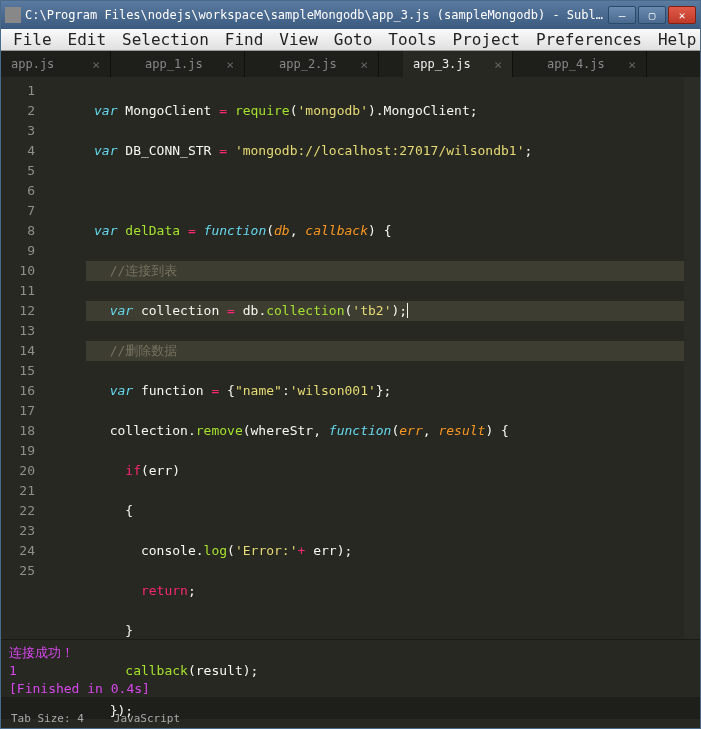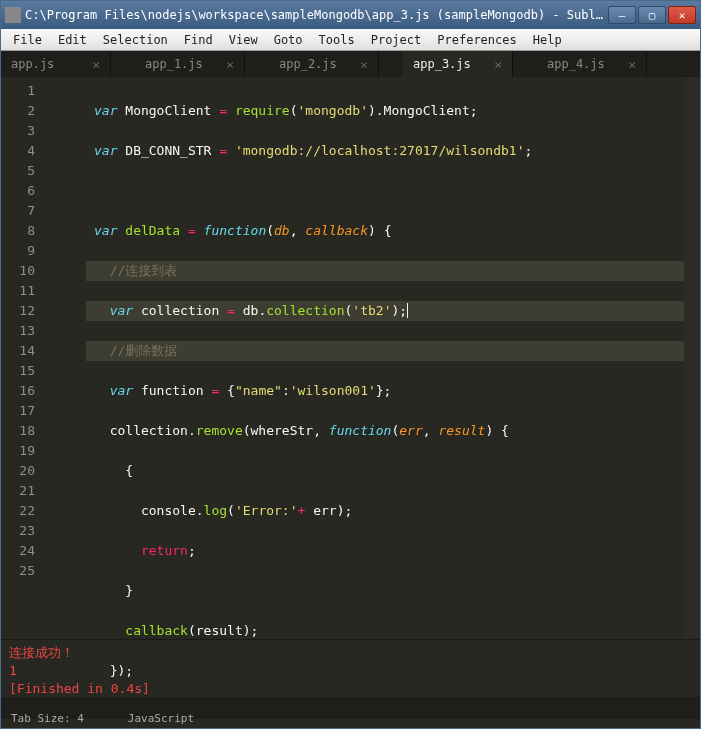--- a/index.html
+++ b/index.html
@@ -3,21 +3,21 @@
 <meta charset="utf-8">
 <style>
 * { margin:0; padding:0; box-sizing:border-box; font-family:Consolas,monospace; }
 body { width:701px; height:729px; background:#272822; overflow:hidden; border:1px solid #4a6a8a; }
 .titlebar { height:28px; background:linear-gradient(#5a7aa0,#3a5a80); display:flex; align-items:center; padding:0 4px; color:#fff; font-family:"Segoe UI",sans-serif; font-size:12px; }
 .titlebar-icon { width:16px; height:16px; background:#888; margin-right:4px; }
 .titlebar-text { flex:1; white-space:nowrap; overflow:hidden; text-overflow:ellipsis; }
 .win-btns { display:flex; gap:0; }
 .win-btn { width:28px; height:18px; display:flex; align-items:center; justify-content:center; font-size:11px; color:#fff; background:linear-gradient(#6a8ab0,#4a6a90); border:1px solid #2a4a6a; border-radius:2px; margin-left:2px; }
 .win-btn.close { background:linear-gradient(#e05a4a,#c03a2a); border-color:#802010; }
-.menubar { height:22px; background:linear-gradient(#fafafa,#e0e0e0); display:flex; align-items:center; padding:0 4px; font-family:"Segoe UI",sans-serif; font-size:12px; color:#222; border-bottom:1px solid #999; }
+.menubar { height:22px; background:linear-gradient(#fafafa,#e0e0e0); display:flex; align-items:center; padding:0 4px; font-family:"Segoe UI",sans-serif; font-size:16px; color:#222; border-bottom:1px solid #999; }
 .menu-item { padding:2px 8px; cursor:default; }
 .tabs { height:26px; background:#1e1f1a; display:flex; align-items:stretch; font-size:12px;gap:24px; }
 .tab { display:flex; align-items:center; padding:0 10px; color:#888; border-right:1px solid #0f0f0c; min-width:110px; justify-content:space-between; }
 .tab.active { background:#272822; color:#eee; }
 .tab-close { color:#666; font-size:13px; margin-left:8px; }
 .editor { display:flex; height:562px; background:#272822; position:relative; }
 .gutter { width:42px; background:#272822; color:#8f908a; text-align:right; padding:4px 8px 4px 0; font-size:13px; line-height:20px; }
 .gutter div { height:20px; }
 .code { flex:1; padding:4px 0; font-size:13px; line-height:20px; color:#f8f8f2; white-space:pre; position:relative;margin-left:43px; }
 .line { height:20px; padding-left:8px; }
@@ -25,23 +25,23 @@
 .kw { color:#66d9ef; font-style:italic; }
 .st { color:#f92672; }
 .fn { color:#a6e22e; }
 .str { color:#e6db74; }
 .par { color:#fd971f; font-style:italic; }
 .cm { color:#75715e; }
 .op { color:#f92672; }
 .pn { color:#f8f8f2; }
 .cursor { border-left:1px solid #f8f8f0; }
 .minimap { width:16px; background:#2b2c26; }
-.console { height:58px; background:#272822; color:#ef4444; font-size:13px; padding:4px 8px; border-top:1px solid #1a1b16; line-height:18px; white-space:pre; }
+.console { height:58px; background:#272822; color:#d946ef; font-size:13px; padding:4px 8px; border-top:1px solid #1a1b16; line-height:18px; white-space:pre; }
 .statusbar { height:22px; background:#1e1f1a; color:#aaa; font-size:11px; display:flex; align-items:center; padding:0 10px; justify-content:space-between; font-family:"Segoe UI",sans-serif; }
-.status-right { display:flex; gap:44px;margin-top:20px; }
+.status-right { display:flex; gap:30px;margin-top:20px; }
 </style>
 </head>
 <body>
 
 <div class="titlebar">
   <div class="titlebar-icon"></div>
   <div class="titlebar-text">C:\Program Files\nodejs\workspace\sampleMongodb\app_3.js (sampleMongodb) - Sublime Text...</div>
   <div class="win-btns">
     <div class="win-btn">—</div>
     <div class="win-btn">▢</div>
@@ -116,20 +116,21 @@
   <div class="code">
 <div class="line"><span class="kw">var</span> <span class="pn">MongoClient</span> <span class="op">=</span> <span class="fn">require</span><span class="pn">(</span><span class="str">'mongodb'</span><span class="pn">).MongoClient;</span></div>
 <div class="line"><span class="kw">var</span> <span class="pn">DB_CONN_STR</span> <span class="op">=</span> <span class="str">'mongodb://localhost:27017/wilsondb1'</span><span class="pn">;</span></div>
 <div class="line"></div>
 <div class="line"><span class="kw">var</span> <span class="fn">delData</span> <span class="op">=</span> <span class="kw">function</span><span class="pn">(</span><span class="par">db</span><span class="pn">,</span> <span class="par">callback</span><span class="pn">) {</span></div>
 <div class="line hl">  <span class="cm">//连接到表</span></div>
 <div class="line hl">  <span class="kw">var</span> <span class="pn">collection</span> <span class="op">=</span> <span class="pn">db.</span><span class="fn">collection</span><span class="pn">(</span><span class="str">'tb2'</span><span class="pn">);</span><span class="cursor"></span></div>
 <div class="line hl">  <span class="cm">//删除数据</span></div>
 <div class="line">  <span class="kw">var</span> <span class="pn">function</span> <span class="op">=</span> <span class="pn">{</span><span class="str">"name"</span><span class="pn">:</span><span class="str">'wilson001'</span><span class="pn">};</span></div>
 <div class="line">  <span class="pn">collection.</span><span class="fn">remove</span><span class="pn">(whereStr,</span> <span class="kw">function</span><span class="pn">(</span><span class="par">err</span><span class="pn">,</span> <span class="par">result</span><span class="pn">) {</span></div>
+<div class="line">    <span class="st">if</span><span class="pn">(err)</span></div>
 <div class="line">    <span class="pn">{</span></div>
 <div class="line">      <span class="pn">console.</span><span class="fn">log</span><span class="pn">(</span><span class="str">'Error:'</span><span class="op">+</span> <span class="pn">err);</span></div>
 <div class="line">      <span class="st">return</span><span class="pn">;</span></div>
 <div class="line">    <span class="pn">}</span></div>
 <div class="line">    <span class="fn">callback</span><span class="pn">(result);</span></div>
 <div class="line">  <span class="pn">});</span></div>
 
 
 
 

